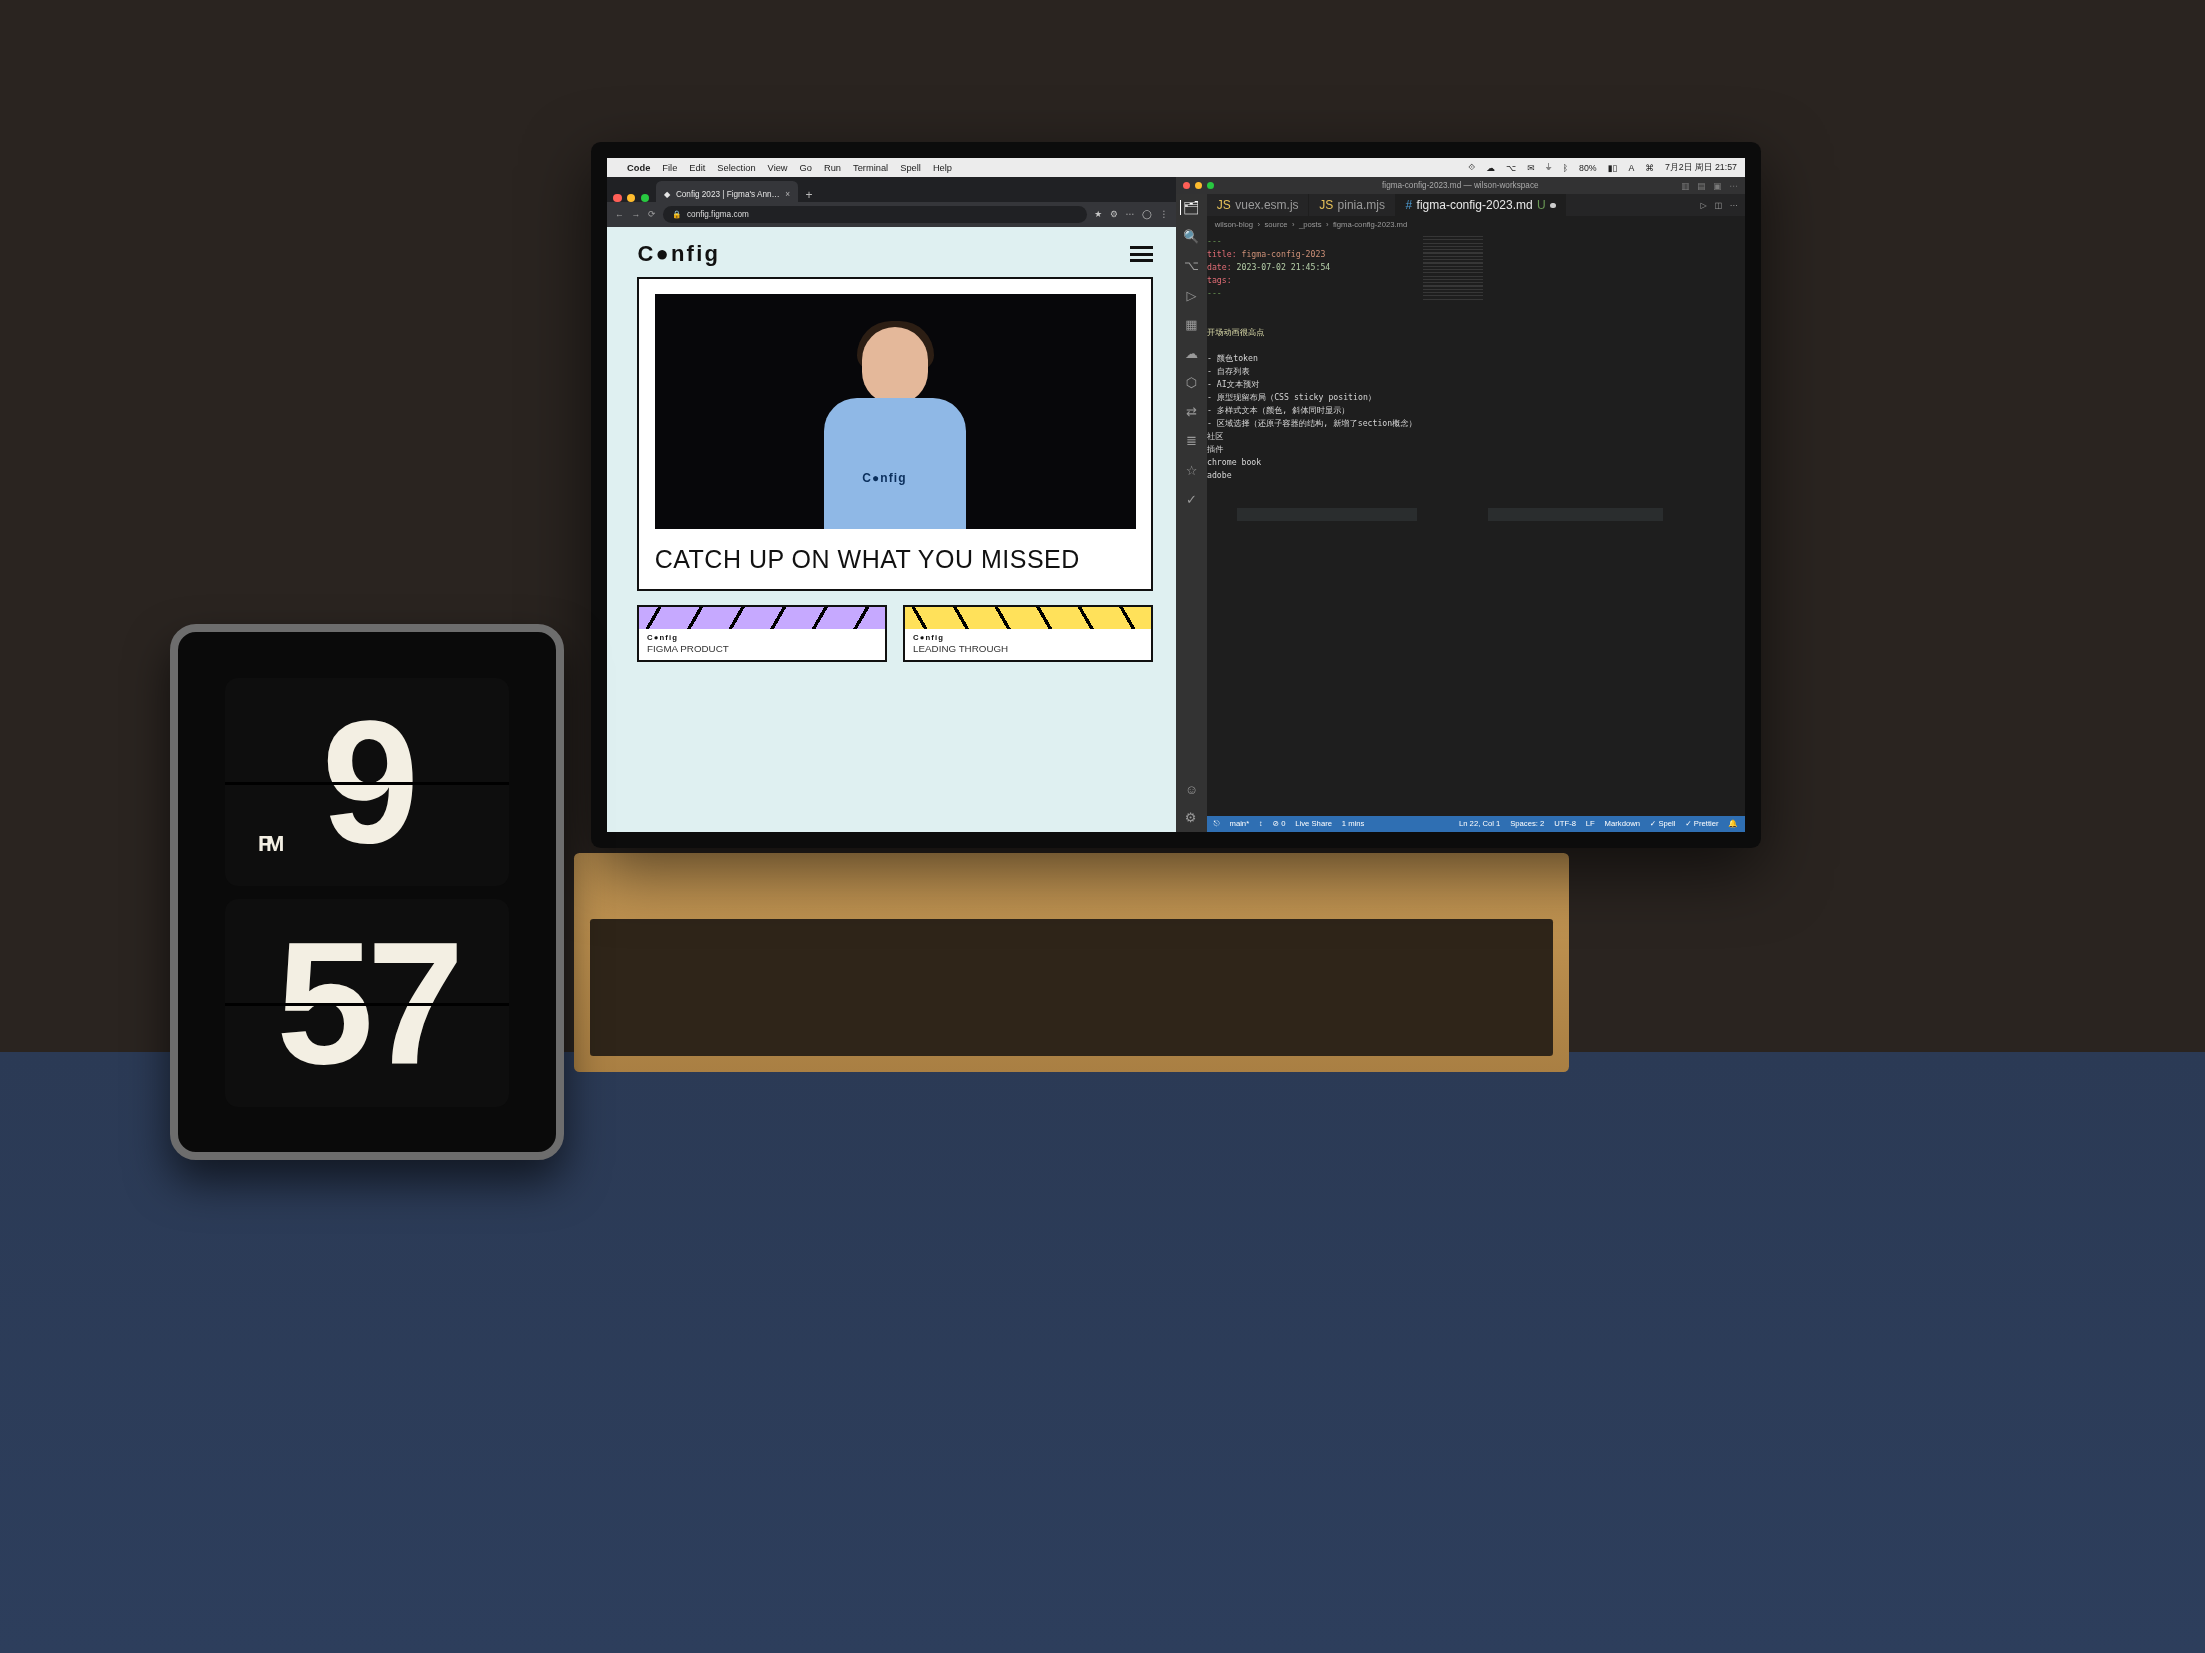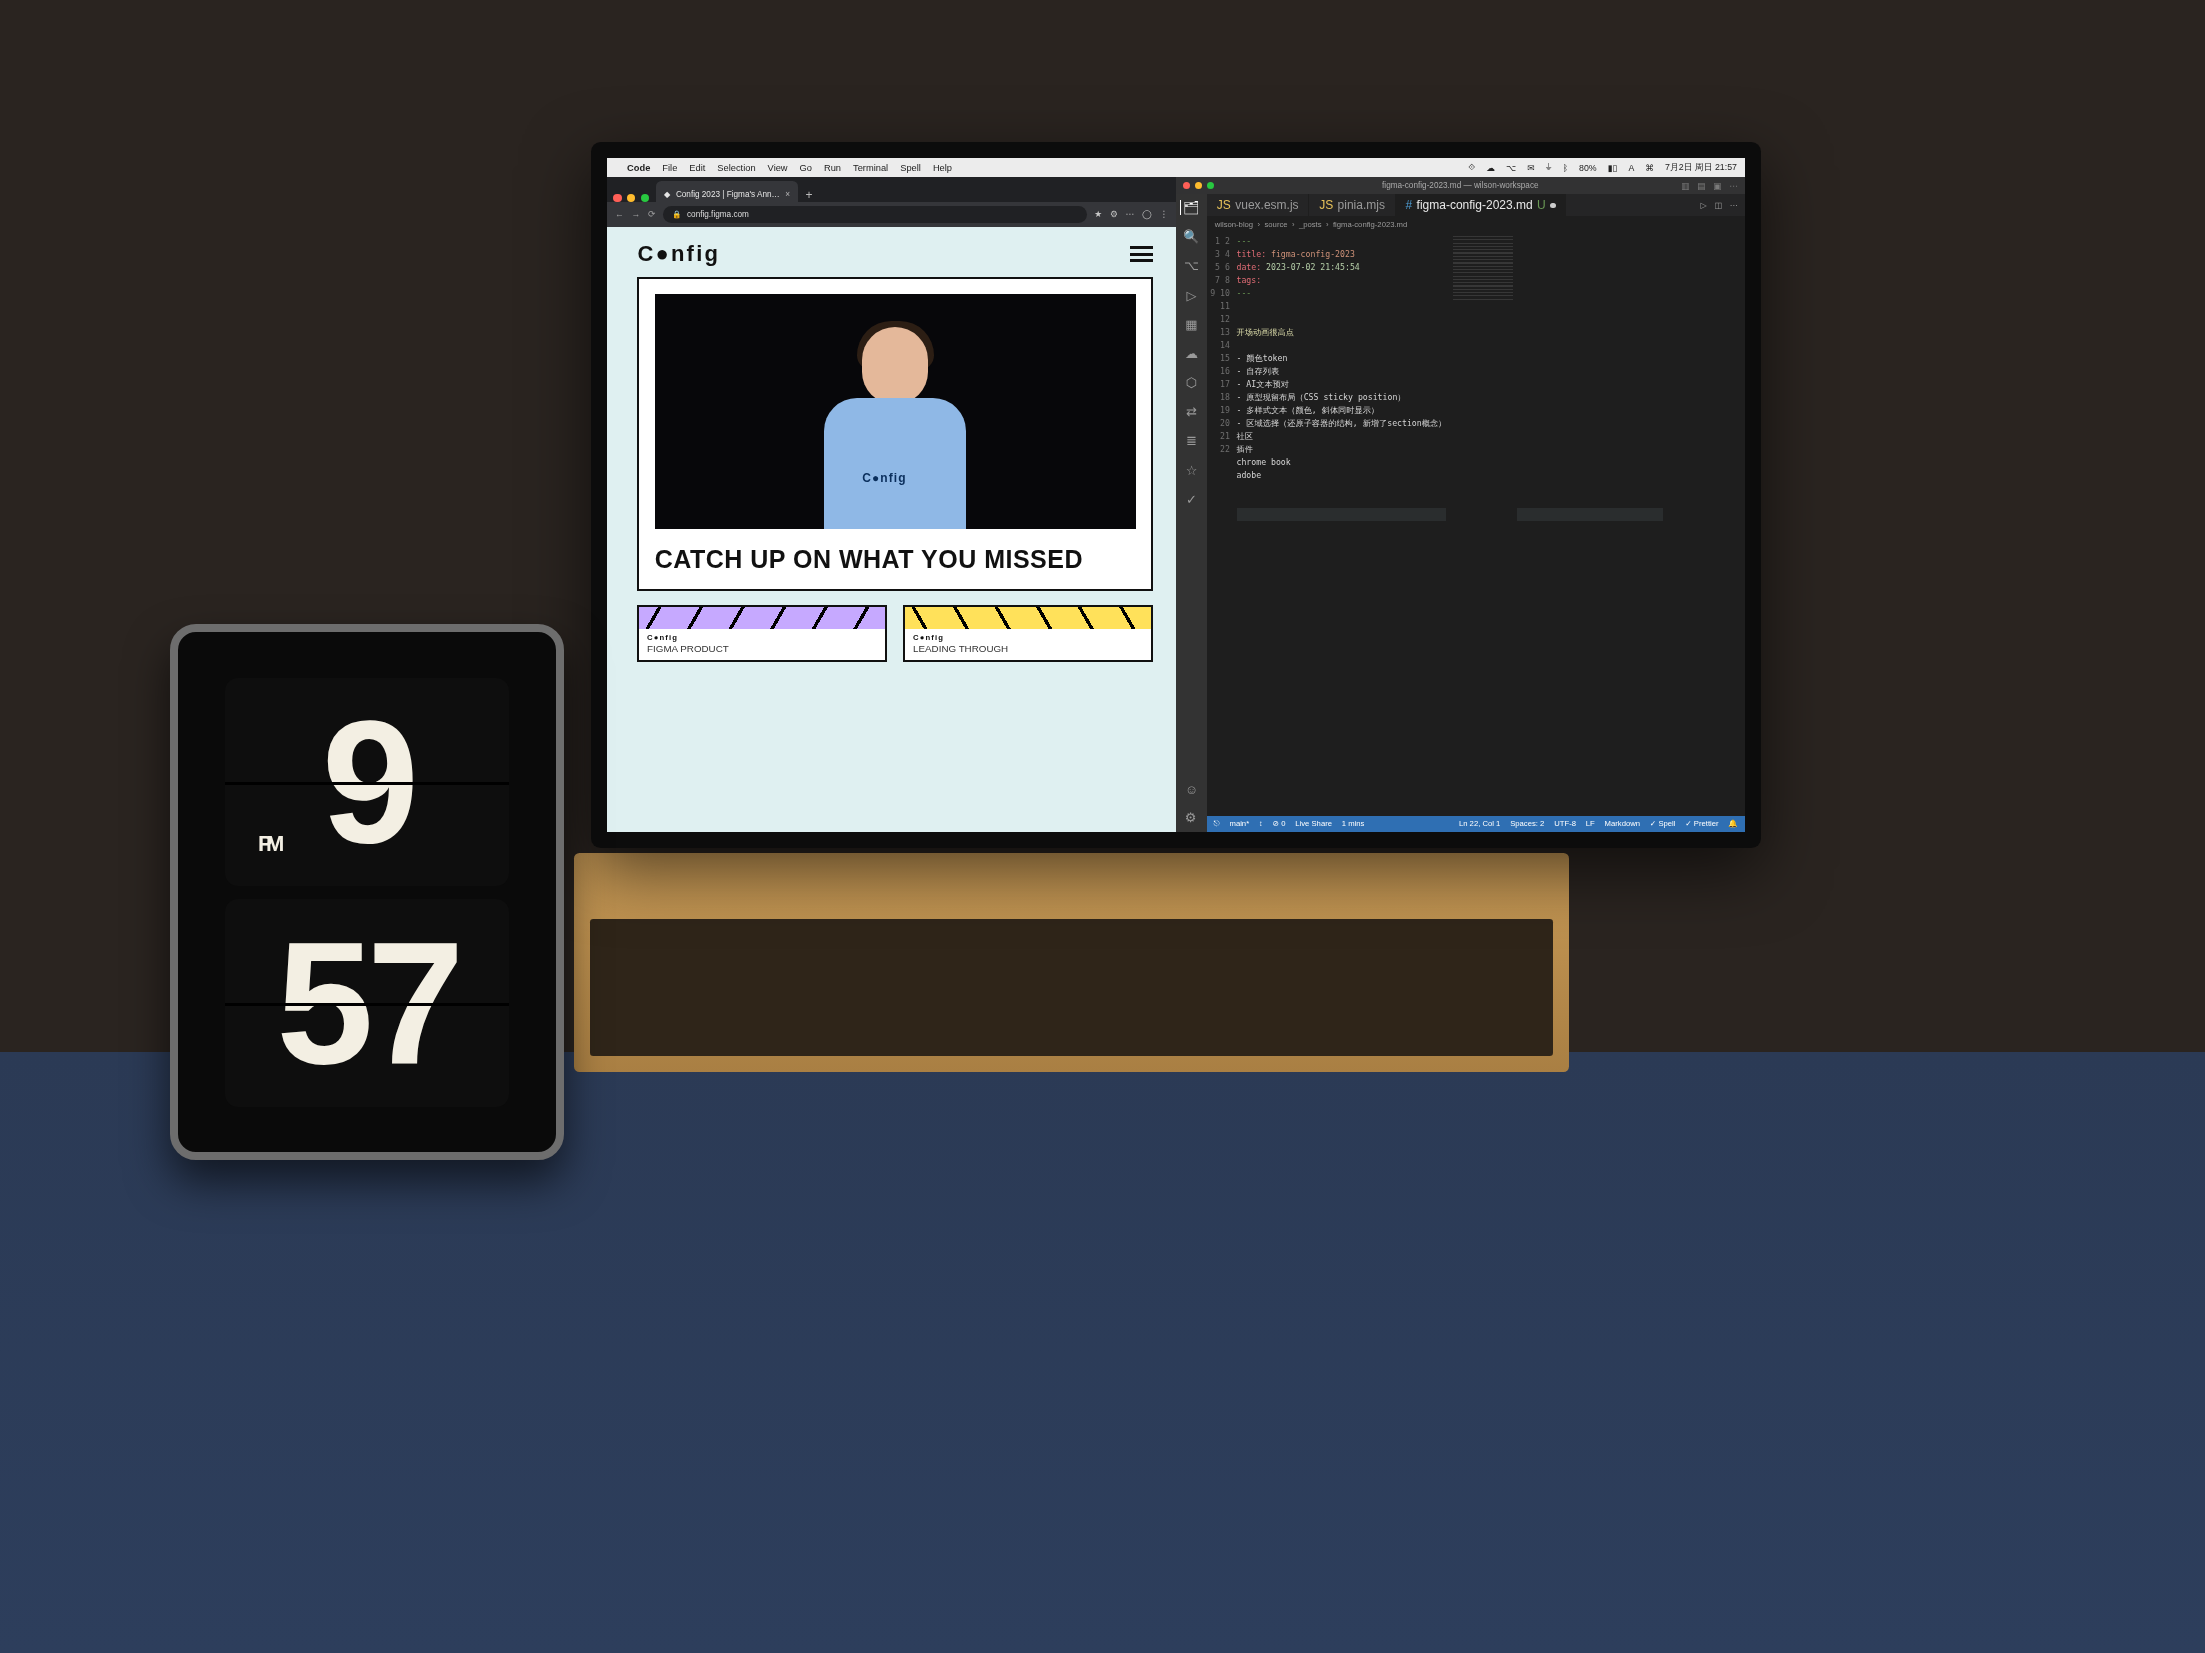--- a/index.html
+++ b/index.html
@@ -173,21 +173,21 @@
   .presenter .logo-shirt {
     position: absolute;
     bottom: 44px; left: 38px;
     font-weight: 900;
     font-size: 12px;
     color: #0a2e5c;
     letter-spacing: 1.1px;
   }
   .hero-title {
     font-size: 25px;
-    font-weight: 700;
+    font-weight: 400;
     letter-spacing: 0.5px;
     line-height: 1.15;
     font-family: "Helvetica Neue", Arial, sans-serif;
   }
   .tracks {
     display: flex;
     gap: 16.4px;
     margin: 14.2px 23px 0;
   }
   .track {
@@ -528,43 +528,20 @@
               <span>wilson-blog</span>
                 <span>›</span>
               <span>source</span>
                 <span>›</span>
               <span>_posts</span>
                 <span>›</span>
               <span>figma-config-2023.md</span>
             </div>
             <div class="editor">
               <div class="cursor-line"></div>
-              <div class="gutter" id="gutter">1
-2
-3
-4
-5
-6
-7
-8
-9
-10
-11
-12
-13
-14
-15
-16
-17
-18
-19
-20
-21
-22
-</div>
               <div class="code" id="code"><span class="c-mut">---</span>
 <span class="c-tkey">title:</span> <span class="c-key">figma-config-2023</span>
 <span class="c-tkey">date:</span> <span class="c-date">2023-07-02 21:45:54</span>
 <span class="c-tkey">tags:</span>
 <span class="c-mut">---</span>
 
 
 <span class="c-head">开场动画很高点</span>
 
 <span class="c-li">- </span><span class="c-text">颜色token</span>

